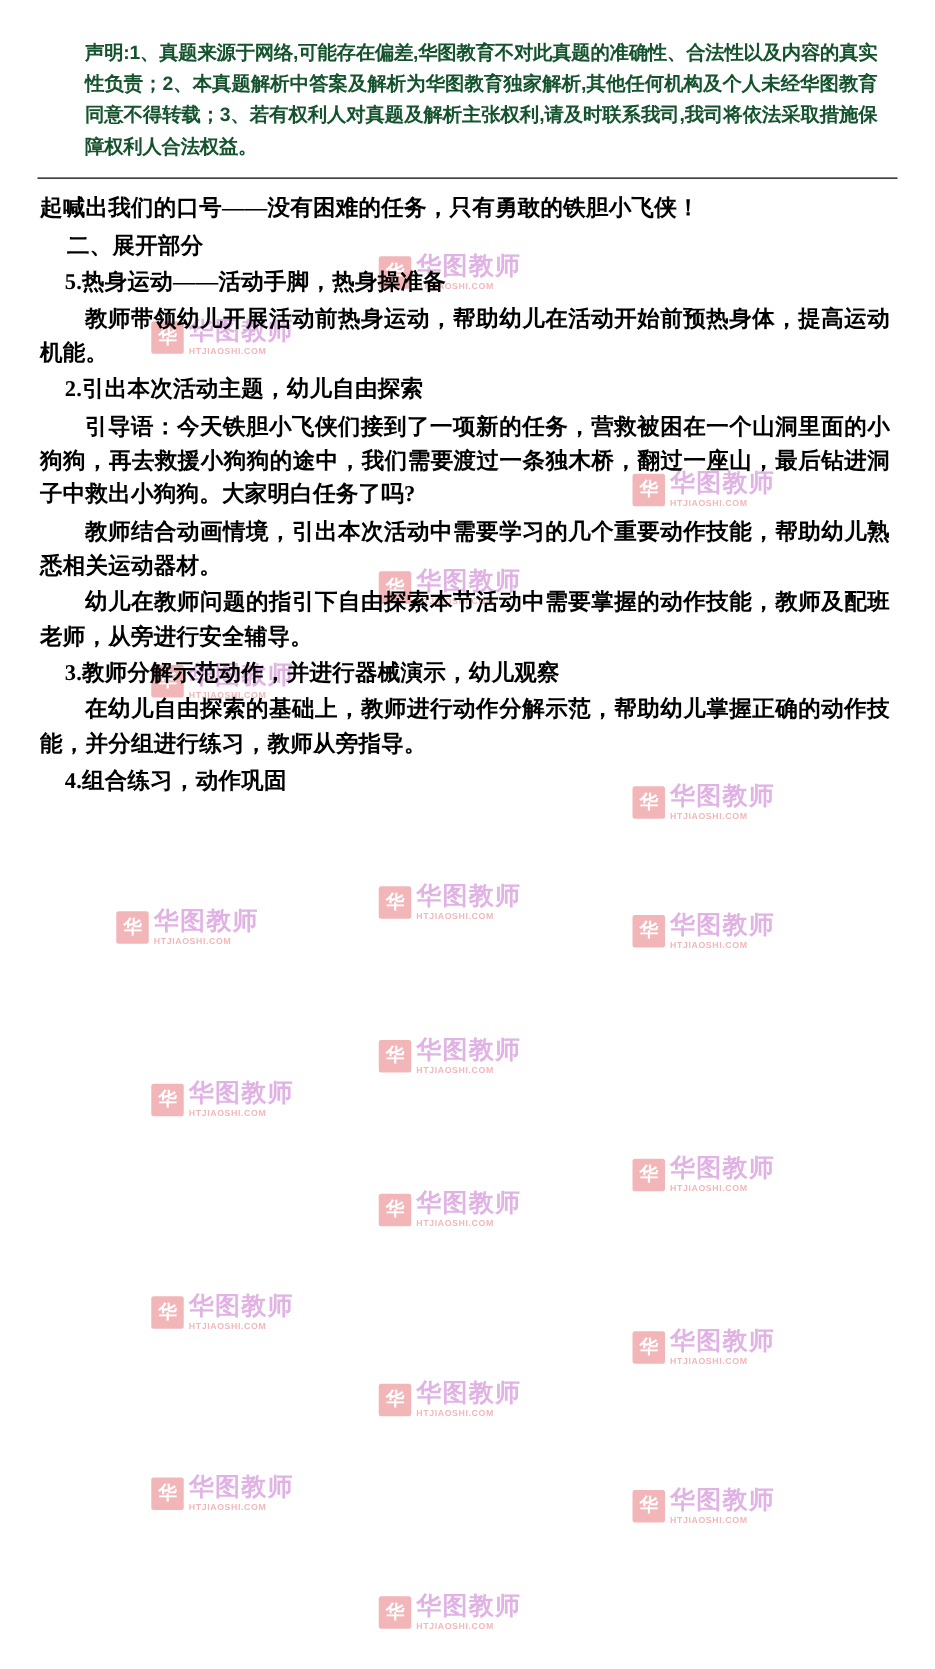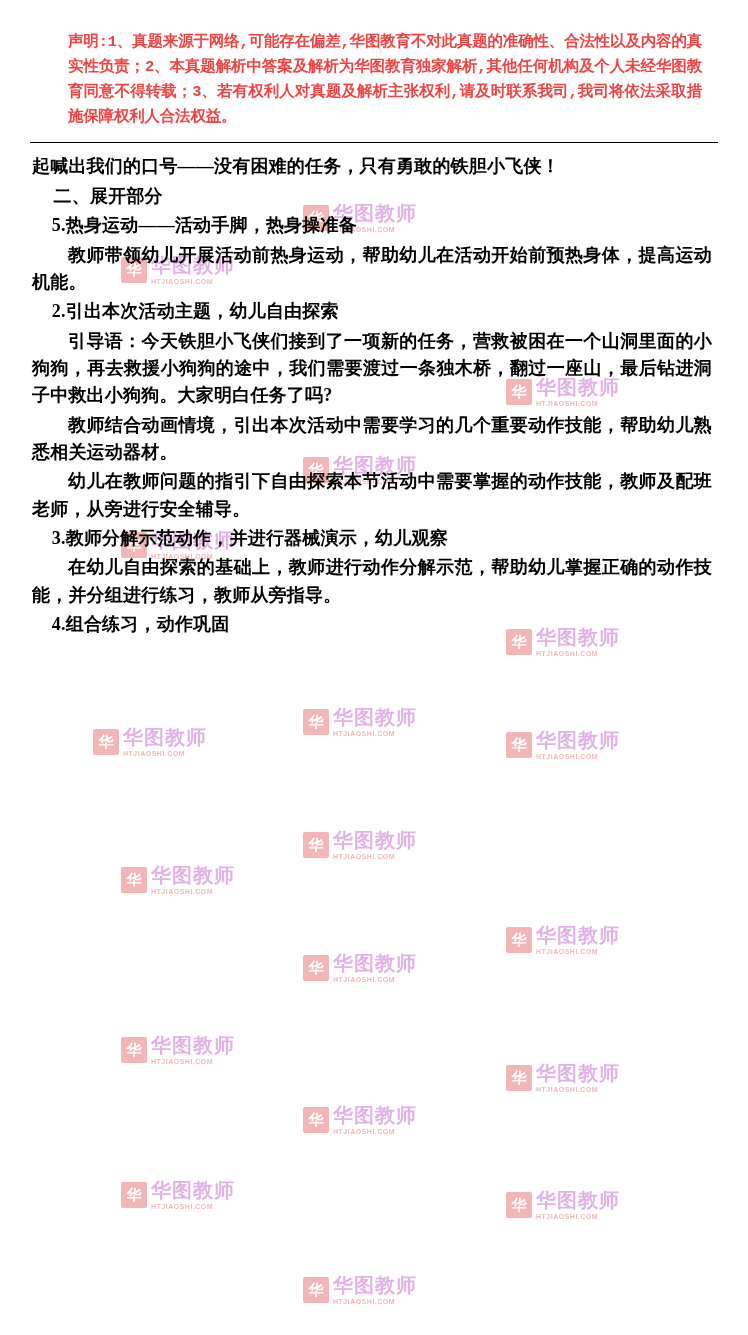--- a/index.html
+++ b/index.html
@@ -18,22 +18,22 @@
   .page {
     position: relative;
     width: 748px;
     height: 1335px;
     box-sizing: border-box;
     padding: 30px 28px 0 28px;
   }
 
   
   .disclaimer {
-    color: #ef4444;
-    font-family: Liberation Mono, monospace;
+    color: #14532d;
+    font-family: Liberation Sans, sans-serif;
     font-size: 15.5px;
     line-height: 1.62;
     font-weight: 600;
     letter-spacing: -0.2px;
     padding: 0 18px 0 40px;
     text-align: justify;
     text-justify: inter-ideograph;
     position: relative;
     z-index: 3;
   }

